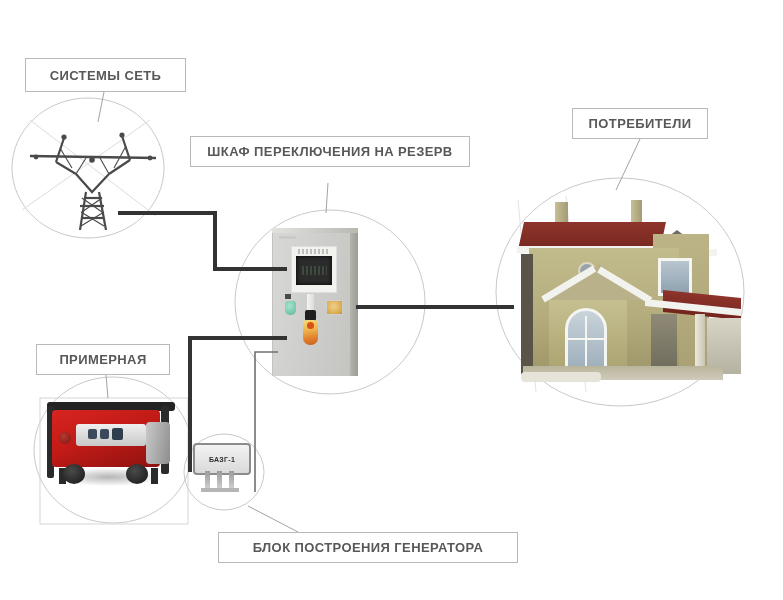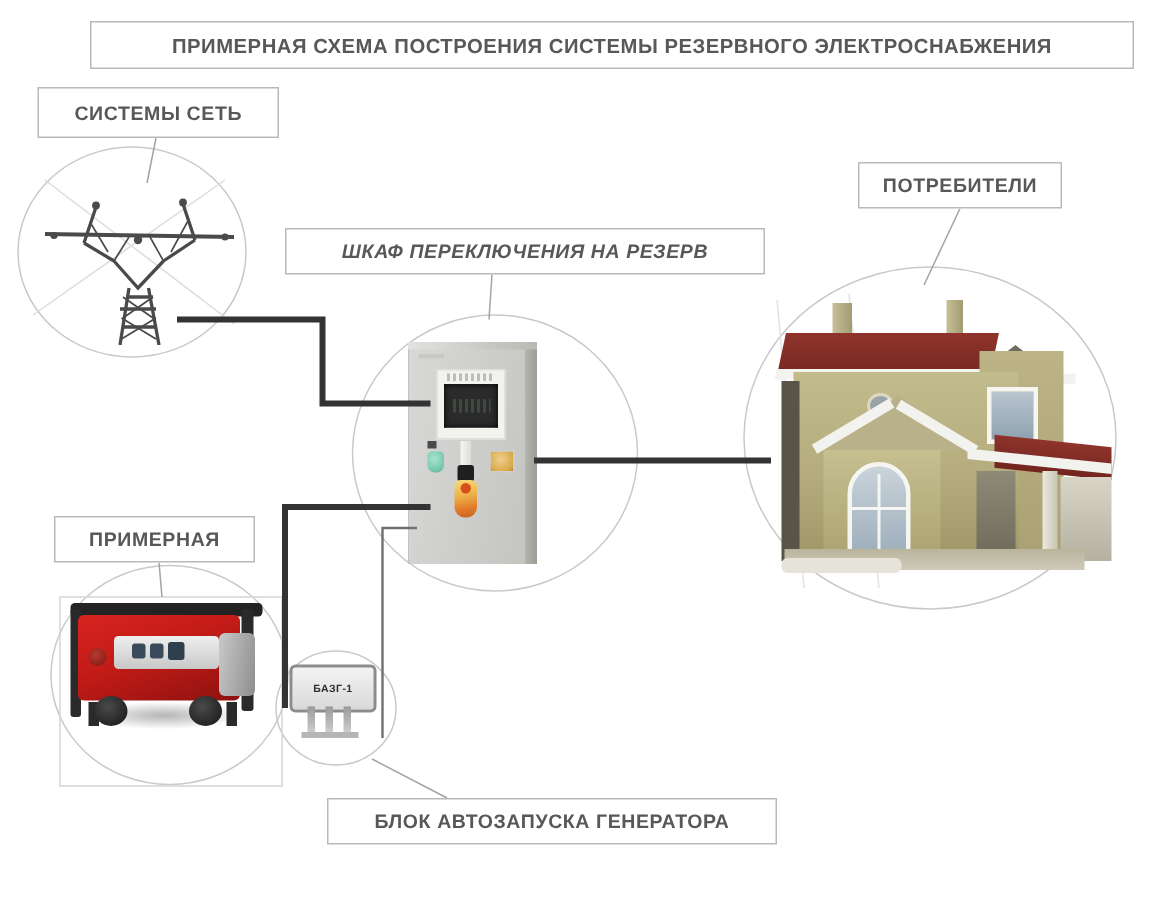--- a/index.html
+++ b/index.html
@@ -37,24 +37,23 @@
     width: 696px; height: 32px;
     font-size: 13.5px;
     letter-spacing: 0.35px;
   }
   #label-main-grid {
     left: 25px; top: 58px;
     width: 161px; height: 34px;
     font-size: 13px;
   }
   #label-switch-cabinet {
-    left: 190px; top: 152px;
-    width: 320px; height: 31px;
+    left: 190px; top: 136px;
+    width: 280px; height: 31px;
     font-size: 13px;
-    font-style: italic;
   }
   #label-consumers {
     left: 572px; top: 108px;
     width: 136px; height: 31px;
     font-size: 13px;
   }
   #label-generator {
     left: 36px; top: 344px;
     width: 134px; height: 31px;
     font-size: 13px;
@@ -477,31 +476,30 @@
   <svg class="layer" id="leaders-layer" viewBox="0 0 783 600">
     <g fill="none" stroke="#a3a3a3" stroke-width="1">
       <path d="M 104 92 L 98 122"></path>
       <path d="M 328 183 L 326 213"></path>
       <path d="M 640 139 L 616 190"></path>
       <path d="M 106 375 L 108 398"></path>
       <path d="M 248 506 L 298 532"></path>
     </g>
   </svg>
 
-  <div class="label-box" id="title-box">ПРИМЕРНАЯ СХЕМА ПОСТРОЕНИЯ СИСТЕМЫ РЕЗЕРВНОГО ЭЛЕКТРОСНАБЖЕНИЯ</div>
 
   <div class="label-box" id="label-main-grid">СИСТЕМЫ СЕТЬ</div>
 
   <div class="label-box" id="label-switch-cabinet">ШКАФ ПЕРЕКЛЮЧЕНИЯ НА РЕЗЕРВ</div>
 
   <div class="label-box" id="label-consumers">ПОТРЕБИТЕЛИ</div>
 
   <div class="label-box" id="label-generator">ПРИМЕРНАЯ</div>
 
-  <div class="label-box" id="label-autostart">БЛОК АВТОЗАПУСКА ГЕНЕРАТОРА</div>
+  <div class="label-box" id="label-autostart">БЛОК ПОСТРОЕНИЯ ГЕНЕРАТОРА</div>
 
   <div class="node" id="node-tower">
     <svg width="155" height="130" viewBox="0 0 155 130">
       <g stroke="#4a4a4a" stroke-width="2.2" fill="none">
 
         <path d="M 50 38 L 42 62"></path>
         <path d="M 42 62 L 62 74"></path>
 
         <path d="M 108 36 L 116 60"></path>
         <path d="M 116 60 L 95 74"></path>

